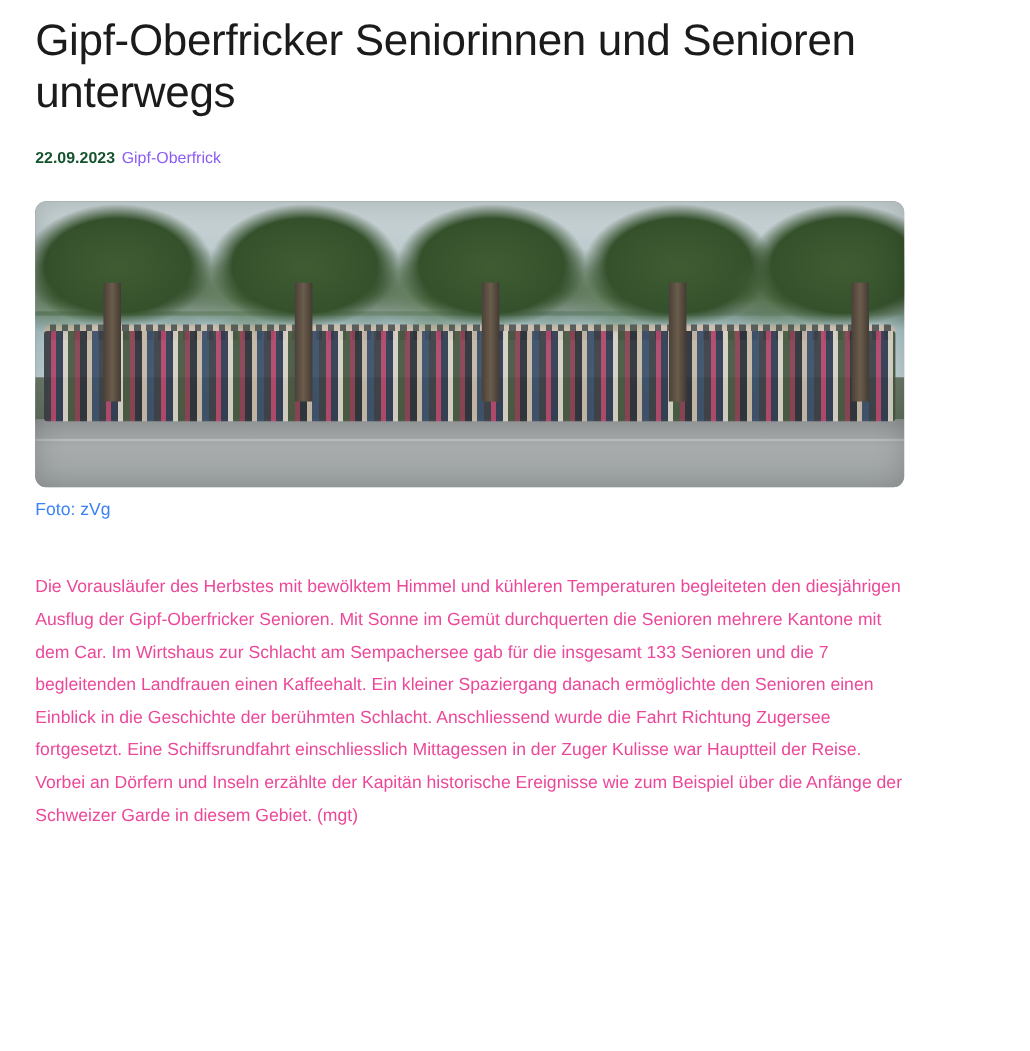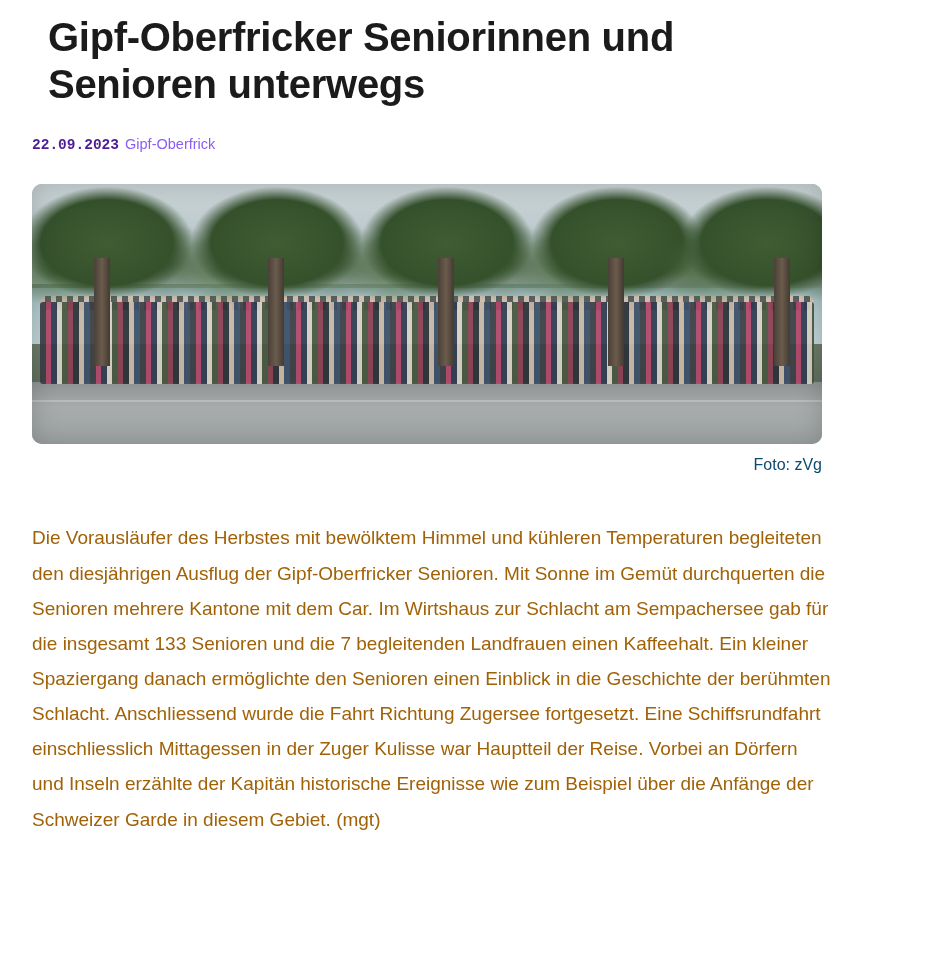--- a/index.html
+++ b/index.html
@@ -16,35 +16,34 @@
     -webkit-font-smoothing: antialiased;
   }
   .page {
     width: 936px;
     box-sizing: border-box;
     padding: 0 32px;
   }
   .article-title {
     font-size: 40px;
     line-height: 1.18;
-    font-weight: bold;
+    font-weight: normal;
     color: #1b1b1b;
-    margin: 14px 0 0 16px;
+    margin: 14px 0 0 0;
     letter-spacing: -0.3px;
     max-width: 800px;
   }
   .meta {
     margin-top: 28px;
     font-size: 14.5px;
     color: #3a3a3a;
   }
   .meta .date {
     font-weight: bold;
-    color: #4c1d95;
-    font-family: Liberation Mono, monospace;
+    color: #14532d;
   }
   .meta .location {
     font-weight: normal;
     color: #8b5cf6;
     margin-left: 2px;
   }
   .figure {
     margin: 31px 0 0 0;
     width: 790px;
   }
@@ -159,31 +158,31 @@
     top: 74px;
   }
   .cap {
     position: absolute;
     left: 0; right: 0; bottom: 0; top: 0;
     box-shadow: inset 0 0 26px rgba(0,0,0,.18);
     border-radius: 10px;
   }
   .caption {
     margin-top: 12px;
-    text-align: right;
+    text-align: left;
     font-size: 16px;
-    color: #0c4a6e;
+    color: #3b82f6;
     width: 790px;
   }
   .body-text {
     margin: 46px 0 0 0;
     width: 800px;
-    font-size: 19px;
+    font-size: 16px;
     line-height: 1.85;
-    color: #a16207;
+    color: #ec4899;
   }
 </style>
 </head>
 <body>
 
 <div class="page">
 
   <h1 class="article-title">Gipf-Oberfricker Seniorinnen und Senioren unterwegs</h1>
 
   <div class="meta">

